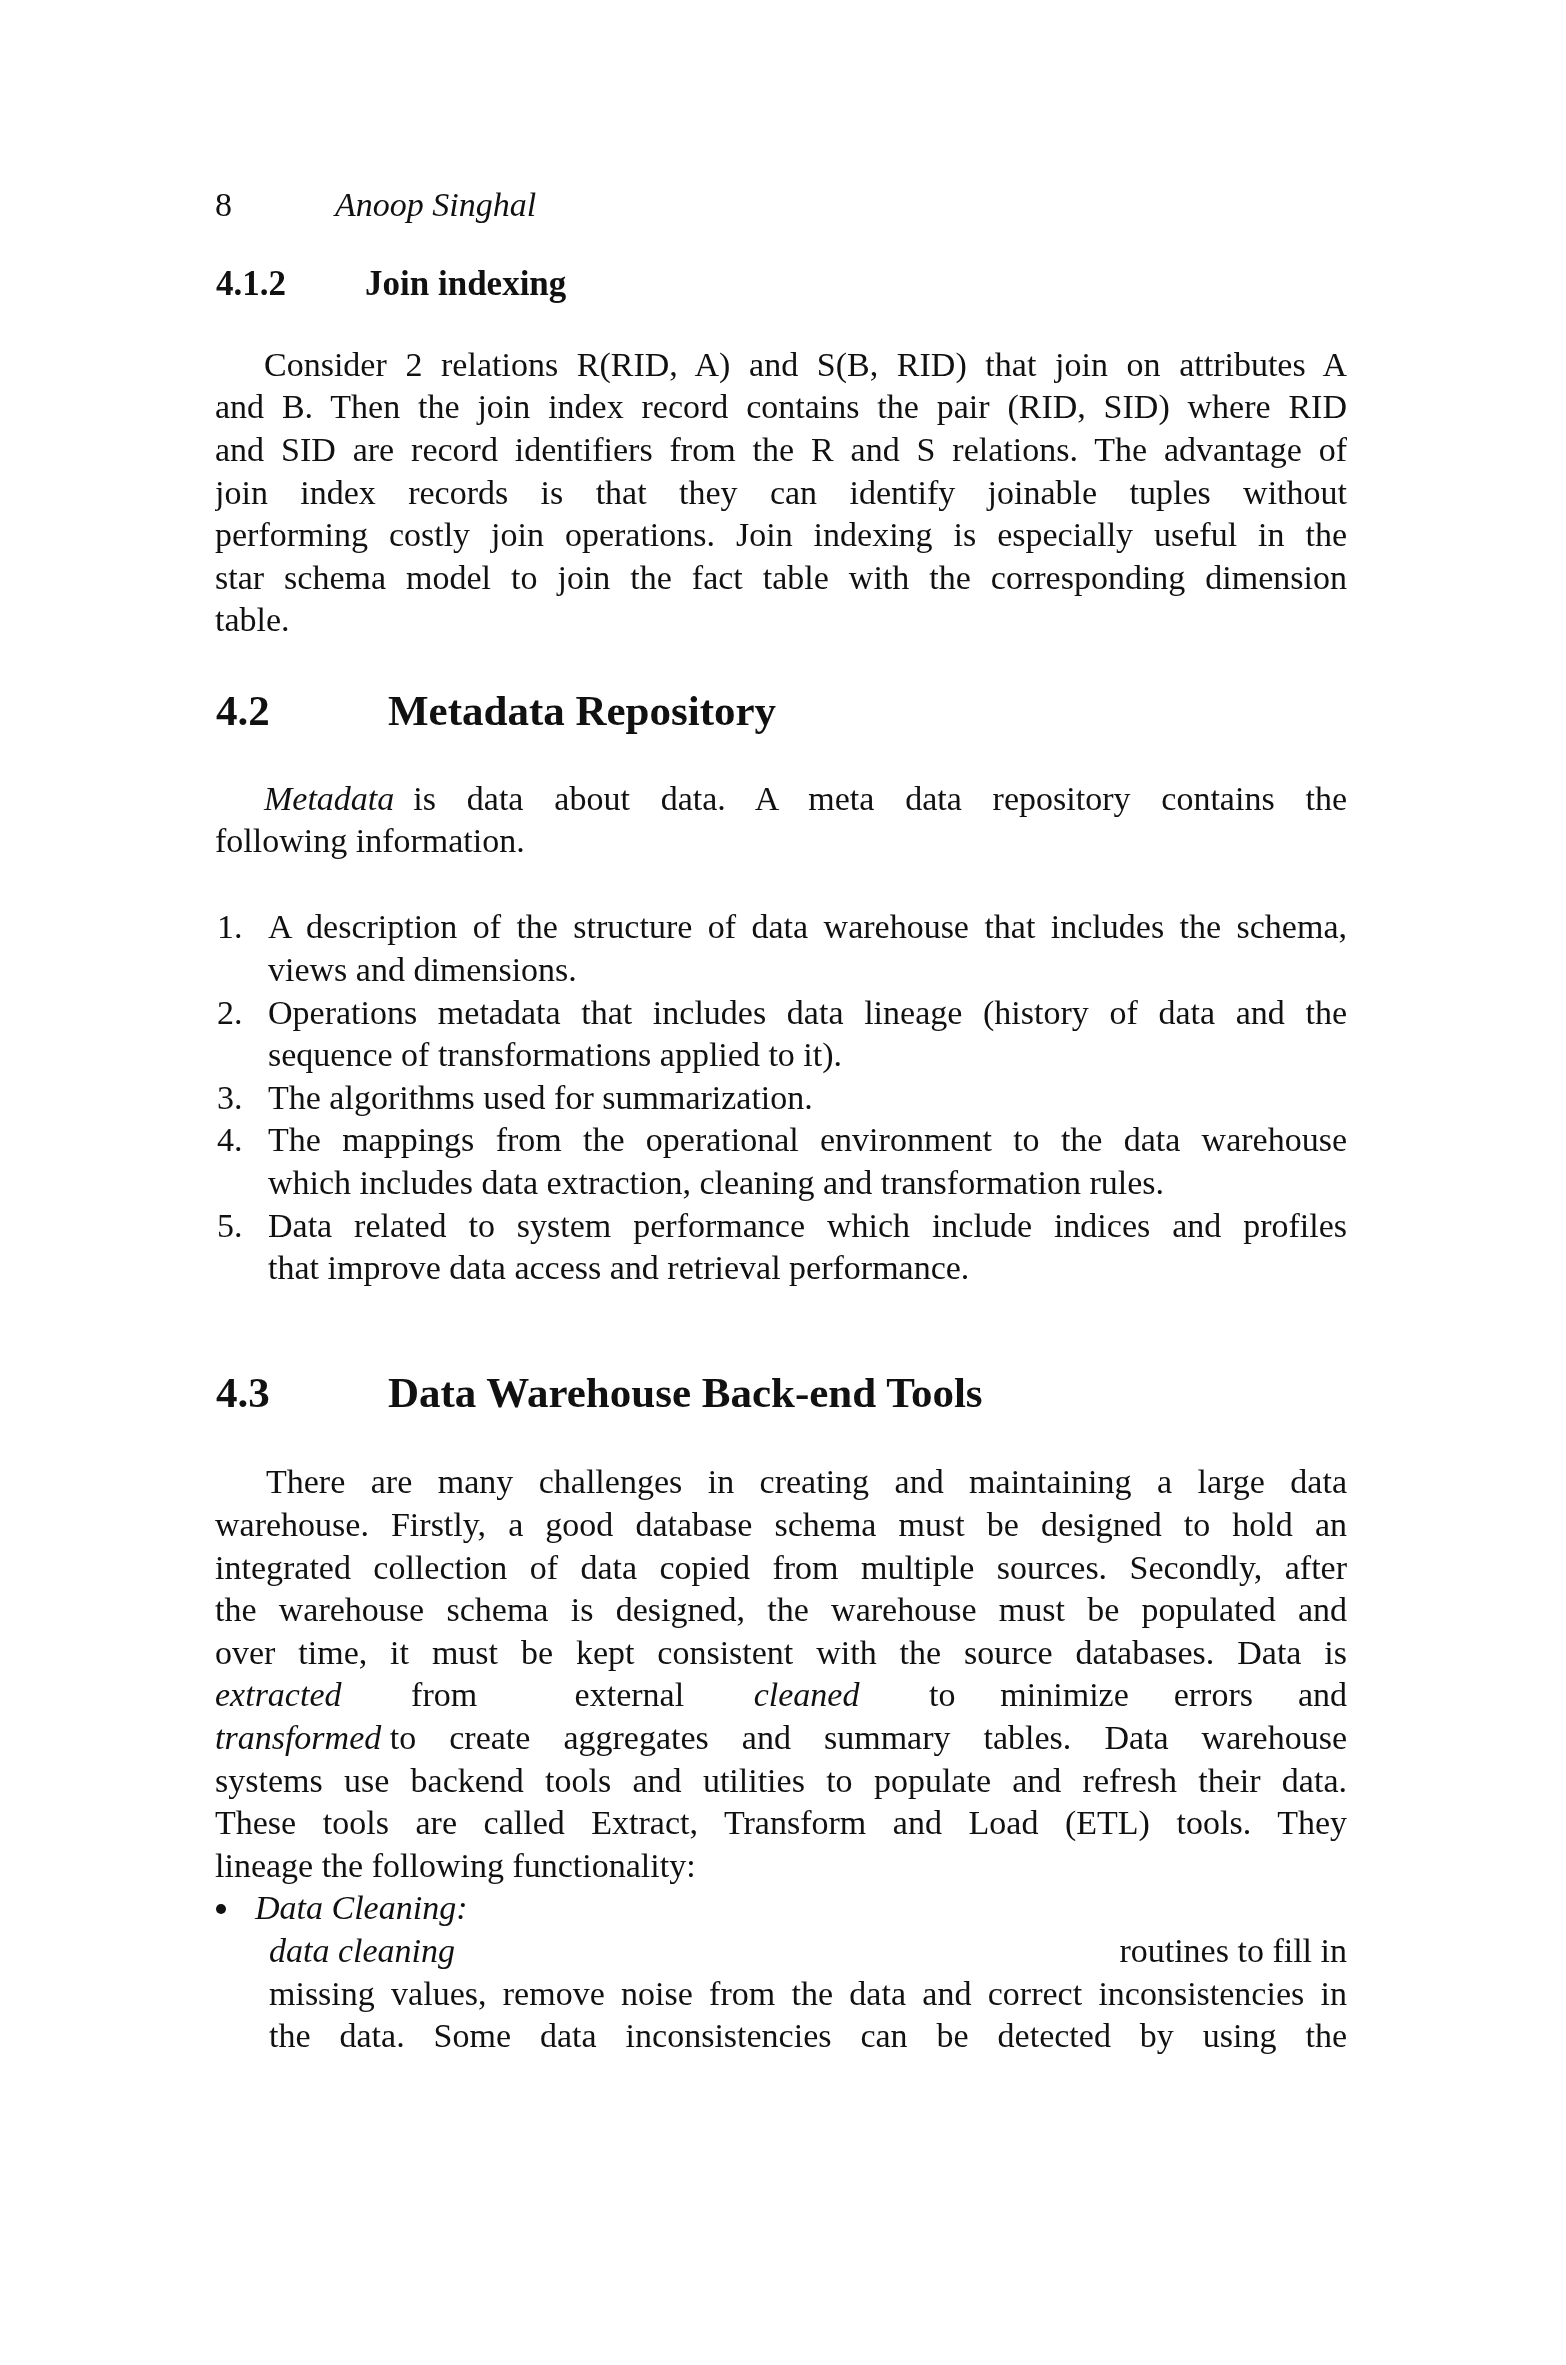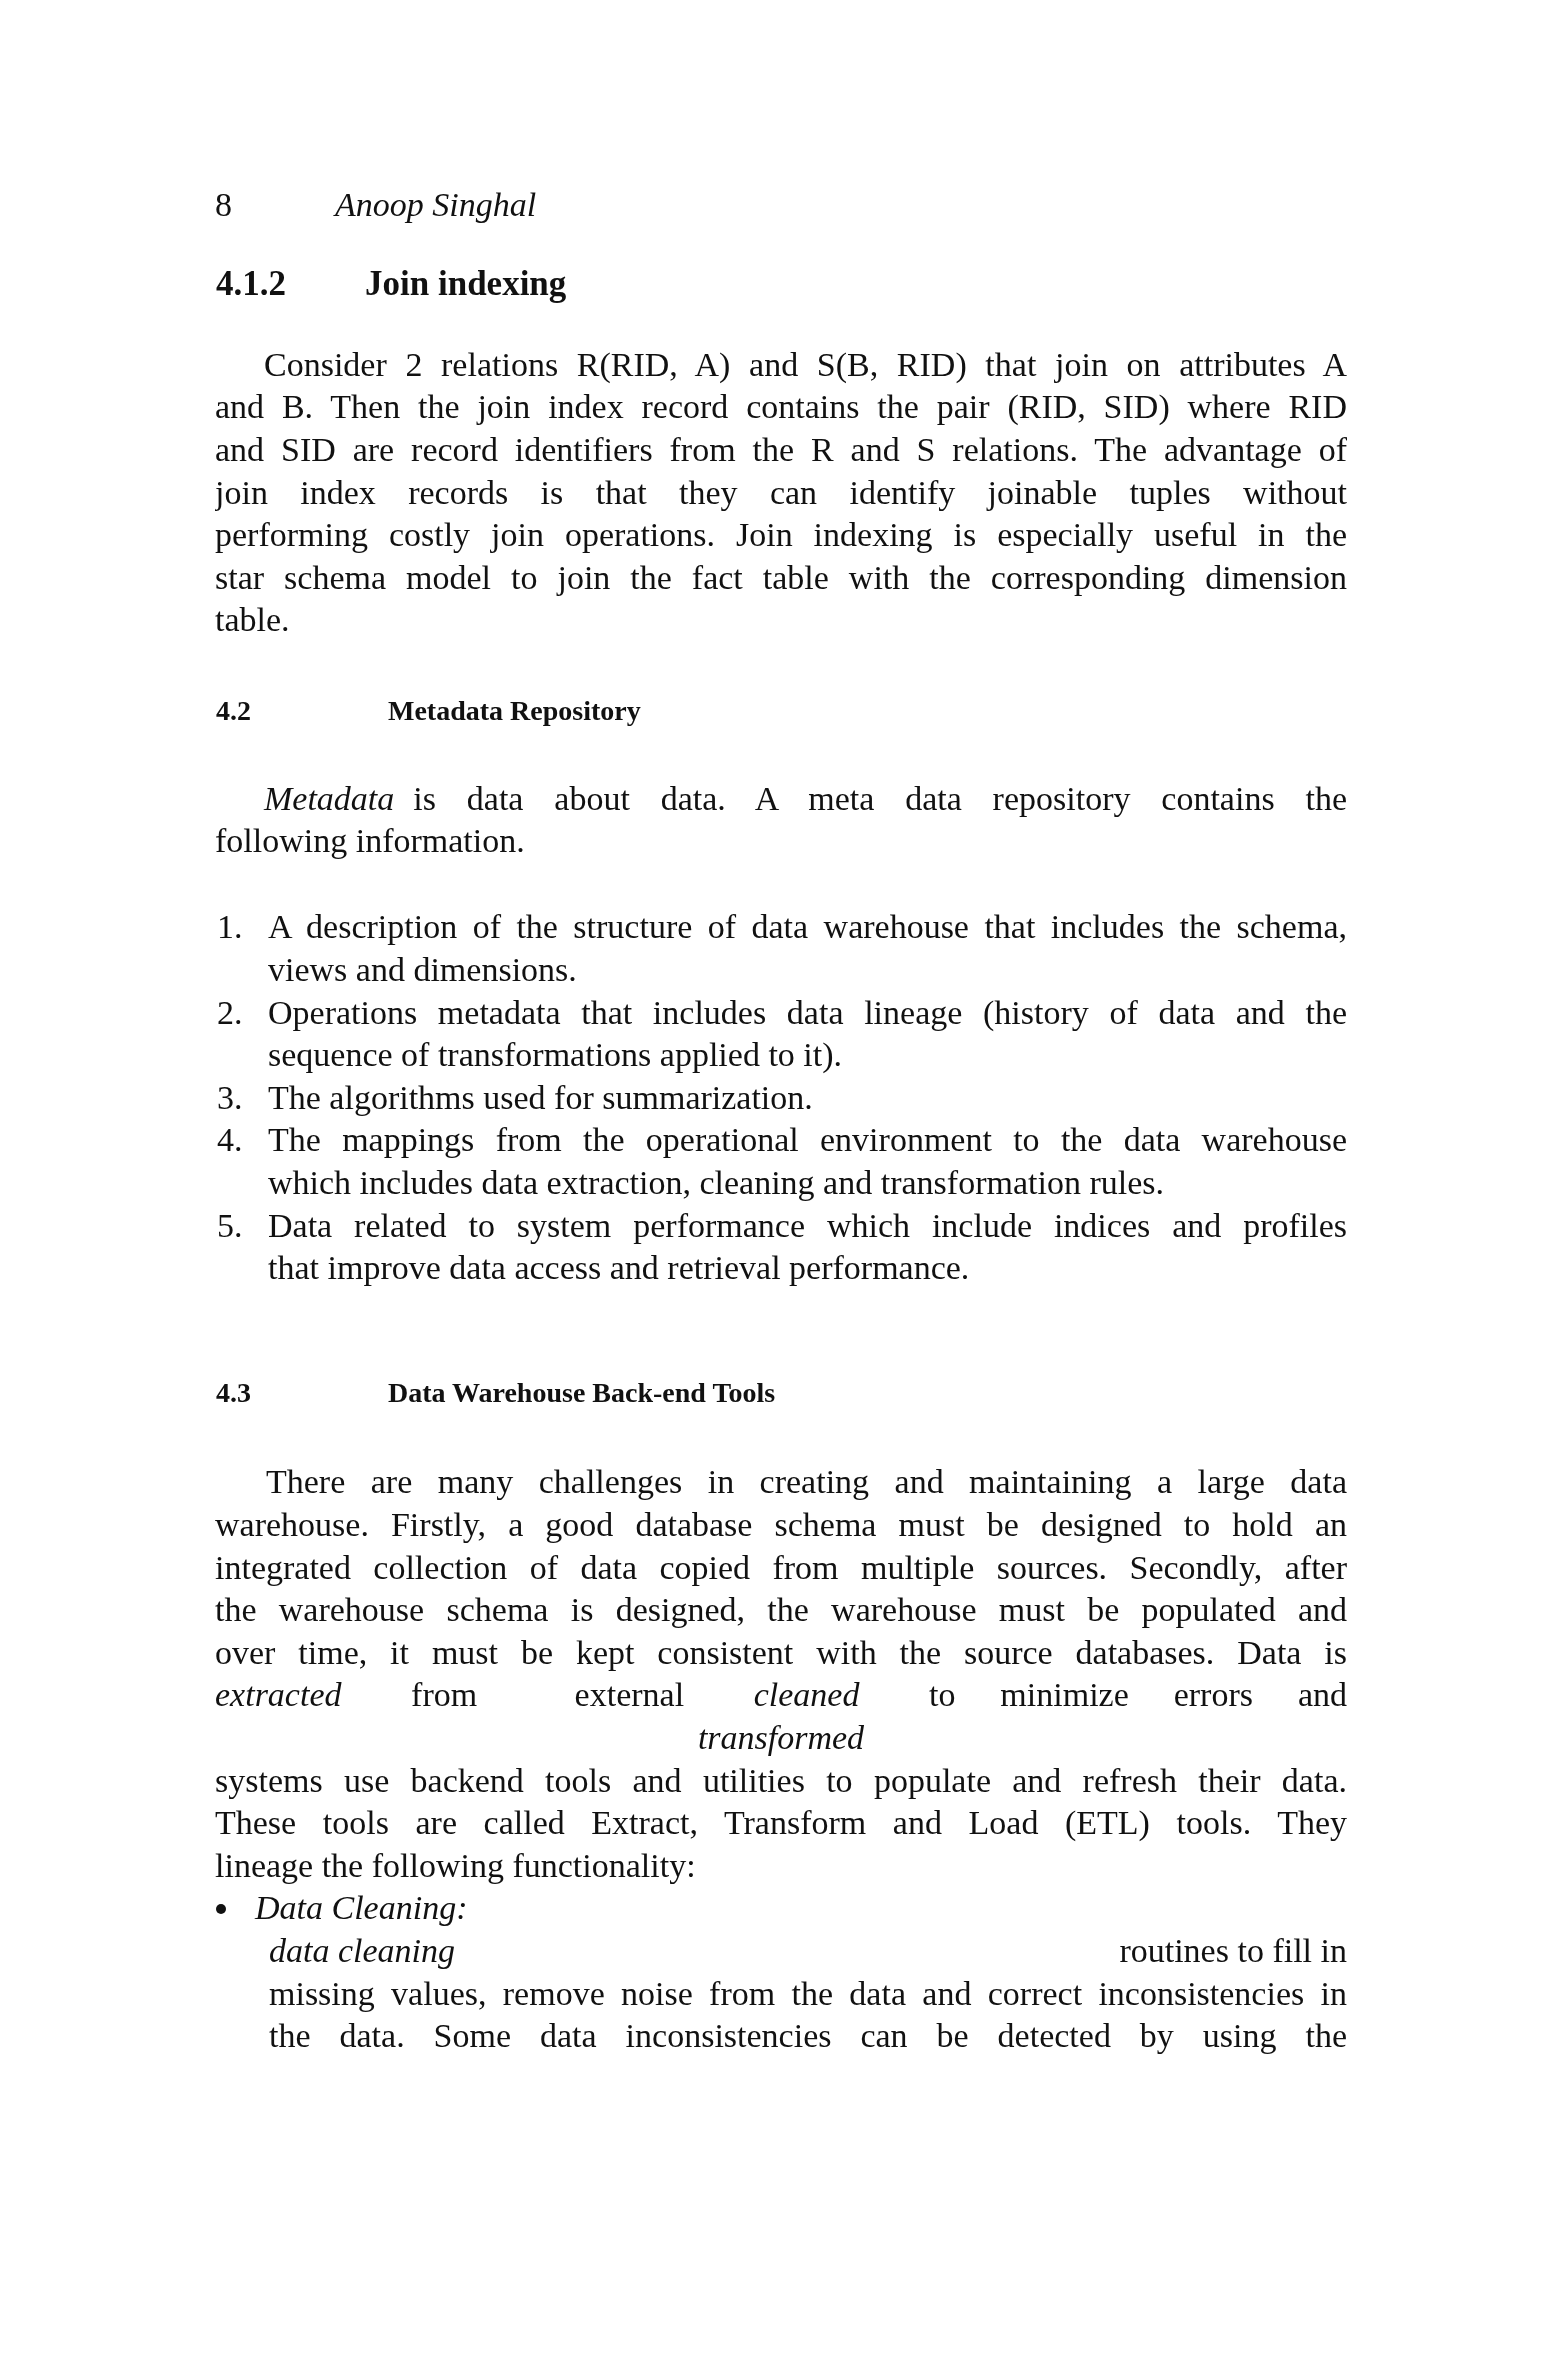--- a/index.html
+++ b/index.html
@@ -4,21 +4,21 @@
 <style>
   html, body { margin:0; padding:0; background:#ffffff; }
   body { width:1567px; height:2366px; position:relative; overflow:hidden;
          font-family:"Liberation Serif","DejaVu Serif",serif; color:#111; }
   .abs { position:absolute; }
   .line { position:absolute; height:43px; line-height:43px; font-size:34px; white-space:nowrap; }
   .just { text-align:justify; text-align-last:justify; white-space:normal; overflow:hidden; }
   .left { text-align:right; }
   .it { font-style:italic; }
   .h-sub { font-weight:bold; font-size:35px; line-height:43px; height:43px; }
-  .h-sec { font-weight:bold; font-size:28px; line-height:51px; height:51px; }
+  .h-sec { font-weight:bold; font-size:43px; line-height:51px; height:51px; }
   .num { position:absolute; font-size:34px; line-height:43px; height:43px; }
   .bullet-dot { position:absolute; width:10.2px; height:10.2px; border-radius:50%; background:#111; }
 </style>
 </head>
 <body>
 
 <div class="line" style="left:215px; top:183px;">8</div>
 <div class="line it" style="left:335px; top:183px;">Anoop Singhal</div>
 
 <div class="abs h-sub" style="left:216px; top:262px;">4.1.2</div>
@@ -76,20 +76,21 @@
 
   <div class="line" style="left:215px; width:1132px; top:1673px; display:flex; justify-content:space-between;">
     <span class="it">extracted</span>
     <span class="just" style="display:block; width:273px;">from external sources,</span>
     <span class="it">cleaned</span>
     <span class="just" style="display:block; width:418px;">to minimize errors and</span>
   </div>
 
   <div class="line" style="left:215px; width:1132px; top:1716px; display:flex;justify-content:center;">
     <span class="it">transformed</span>
+    <span class="just" style="display:block; flex:1; margin-left:8.5px;">to create aggregates and summary tables.   Data warehouse</span>
   </div>
 
   <div class="line just" style="left:215px; width:1132px; top:1759px;">systems use backend tools and utilities to populate and refresh their data.</div>
   <div class="line just" style="left:215px; width:1132px; top:1801px;">These tools are called Extract, Transform and Load (ETL) tools. They</div>
   <div class="line left" style="left:215px; top:1844px;">lineage the following functionality:</div>
 </div>
 
 <div>
   <div class="bullet-dot" style="left:216px; top:1904px;"></div>
   <div class="line" style="left:255px; width:1078px; top:1886px; display:flex;flex-direction:column;">

